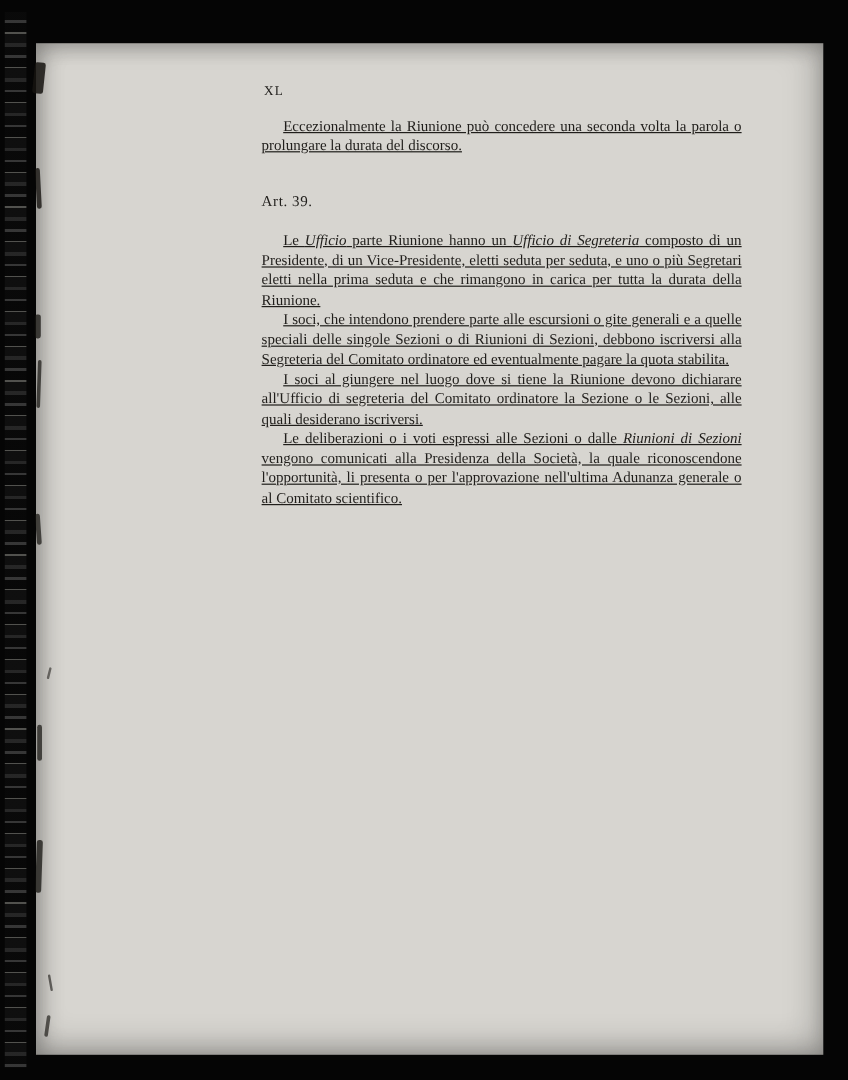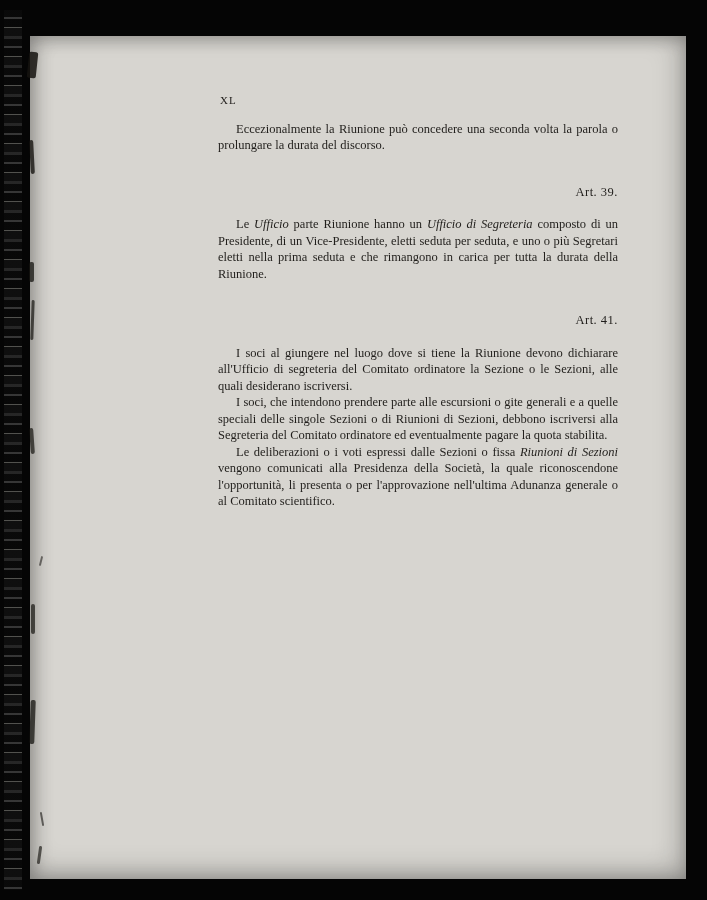--- a/index.html
+++ b/index.html
@@ -48,39 +48,40 @@
     opacity: 0.9;
   }
   .artifact {
     position: absolute;
     background: #161410;
     border-radius: 2px;
   }
   .text-column {
     position: absolute;
     left: 188px;
-    top: 56px;
+    top: 32px;
     width: 400px;
     color: #201e1b;
     font-size: 12.5px;
     line-height: 16.5px;
     text-align: justify;
   }
   .page-number {
     font-size: 11px;
     letter-spacing: 1px;
     margin: 0 0 12px 2px;
     text-align: left;
   }
   p.para {
     margin: 0;
     text-indent: 18px;
+    text-decoration: underline;
   }
   .art-heading {
-    text-align: right;
+    text-align: left;
     text-indent: 0;
     margin: 30px 0 16px 0;
     font-size: 12.5px;
     letter-spacing: 0.5px;
   }
   i { font-style: italic; }
 </style>
 </head>
 <body>
 
@@ -88,24 +89,23 @@
 
   <div class="edge-noise"></div>
 
   <div class="page">
     <div class="text-column">
       <div class="page-number">XL</div>
       <div id="content-blocks">
           <p class="para"><span>Eccezionalmente la Riunione può concedere una seconda volta la parola o prolungare la durata del discorso.</span></p>
           <div class="art-heading">Art. 39.</div>
           <p class="para"><span>Le </span><i>Ufficio</i><span> parte Riunione hanno un </span><i>Ufficio di Segreteria</i><span> composto di un Presidente, di un Vice-Presidente, eletti seduta per seduta, e uno o più Segretari eletti nella prima seduta e che rimangono in carica per tutta la durata della Riunione.</span></p>
-          <div class="art-heading">Art. 41.</div>
+          <p class="para"><span>I soci, che intendono prendere parte alle escursioni o gite generali e a quelle speciali delle singole Sezioni o di Riunioni di Sezioni, debbono iscriversi alla Segreteria del Comitato ordinatore ed eventualmente pagare la quota stabilita.</span></p>
           <p class="para"><span>I soci al giungere nel luogo dove si tiene la Riunione devono dichiarare all'Ufficio di segreteria del Comitato ordinatore la Sezione o le Sezioni, alle quali desiderano iscriversi.</span></p>
-          <p class="para"><span>I soci, che intendono prendere parte alle escursioni o gite generali e a quelle speciali delle singole Sezioni o di Riunioni di Sezioni, debbono iscriversi alla Segreteria del Comitato ordinatore ed eventualmente pagare la quota stabilita.</span></p>
-          <p class="para"><span>Le deliberazioni o i voti espressi dalle Sezioni o fissa </span><i>Riunioni di Sezioni</i><span> vengono comunicati alla Presidenza della Società, la quale riconoscendone l'opportunità, li presenta o per l'approvazione nell'ultima Adunanza generale o al Comitato scientifico.</span></p>
+          <p class="para"><span>Le deliberazioni o i voti espressi alle Sezioni o dalle </span><i>Riunioni di Sezioni</i><span> vengono comunicati alla Presidenza della Società, la quale riconoscendone l'opportunità, li presenta o per l'approvazione nell'ultima Adunanza generale o al Comitato scientifico.</span></p>
         </div>
     </div>
   </div>
 
   <div class="artifact" style="left:28px; top:52px;  width:9px;  height:26px; opacity:.85; transform:rotate(6deg);"></div>
   <div class="artifact" style="left:30px; top:140px; width:4px;  height:34px; opacity:.8; transform:rotate(-3deg);"></div>
   <div class="artifact" style="left:29px; top:262px; width:5px;  height:20px; opacity:.75;"></div>
   <div class="artifact" style="left:31px; top:300px; width:3px;  height:40px; opacity:.7; transform:rotate(2deg);"></div>
   <div class="artifact" style="left:30px; top:428px; width:4px;  height:26px; opacity:.7; transform:rotate(-4deg);"></div>
   <div class="artifact" style="left:40px; top:556px; width:2px;  height:10px; opacity:.55; transform:rotate(14deg);"></div>

